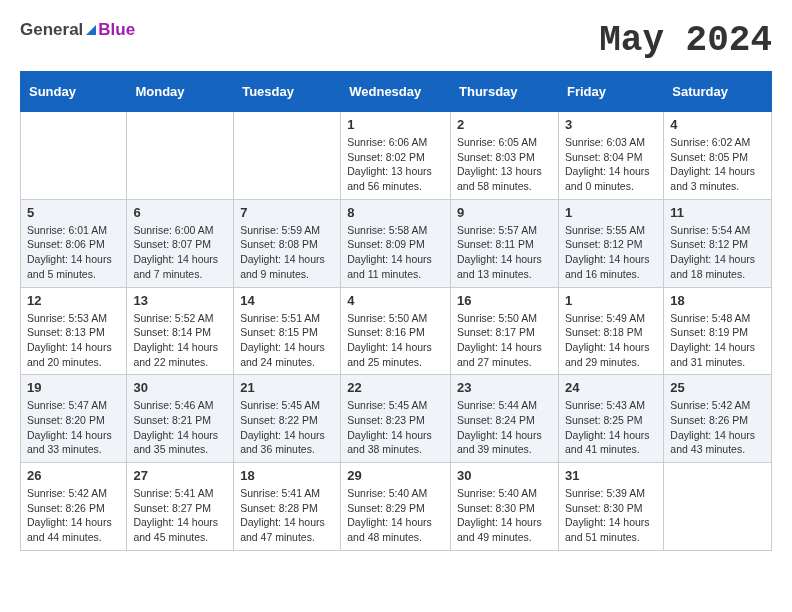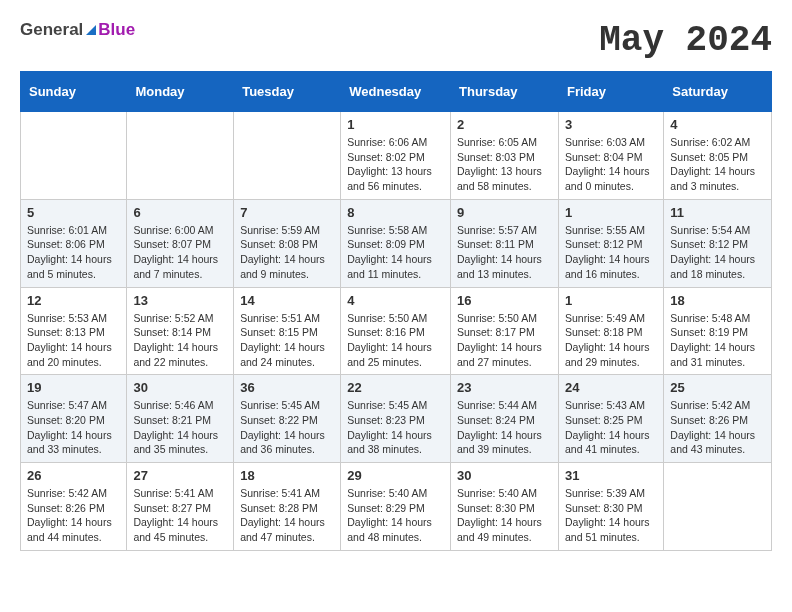--- a/index.html
+++ b/index.html
@@ -213,21 +213,21 @@
       <tr>
         <td>
           <span class="day-number">19</span>
           <div class="cell-content">Sunrise: 5:47 AM<br>Sunset: 8:20 PM<br>Daylight: 14 hours<br>and 33 minutes.</div>
         </td>
         <td>
           <span class="day-number">30</span>
           <div class="cell-content">Sunrise: 5:46 AM<br>Sunset: 8:21 PM<br>Daylight: 14 hours<br>and 35 minutes.</div>
         </td>
         <td>
-          <span class="day-number">36</span>
+          <span class="day-number">21</span>
           <div class="cell-content">Sunrise: 5:45 AM<br>Sunset: 8:22 PM<br>Daylight: 14 hours<br>and 36 minutes.</div>
         </td>
         <td>
           <span class="day-number">22</span>
           <div class="cell-content">Sunrise: 5:45 AM<br>Sunset: 8:23 PM<br>Daylight: 14 hours<br>and 38 minutes.</div>
         </td>
         <td>
           <span class="day-number">23</span>
           <div class="cell-content">Sunrise: 5:44 AM<br>Sunset: 8:24 PM<br>Daylight: 14 hours<br>and 39 minutes.</div>
         </td>

